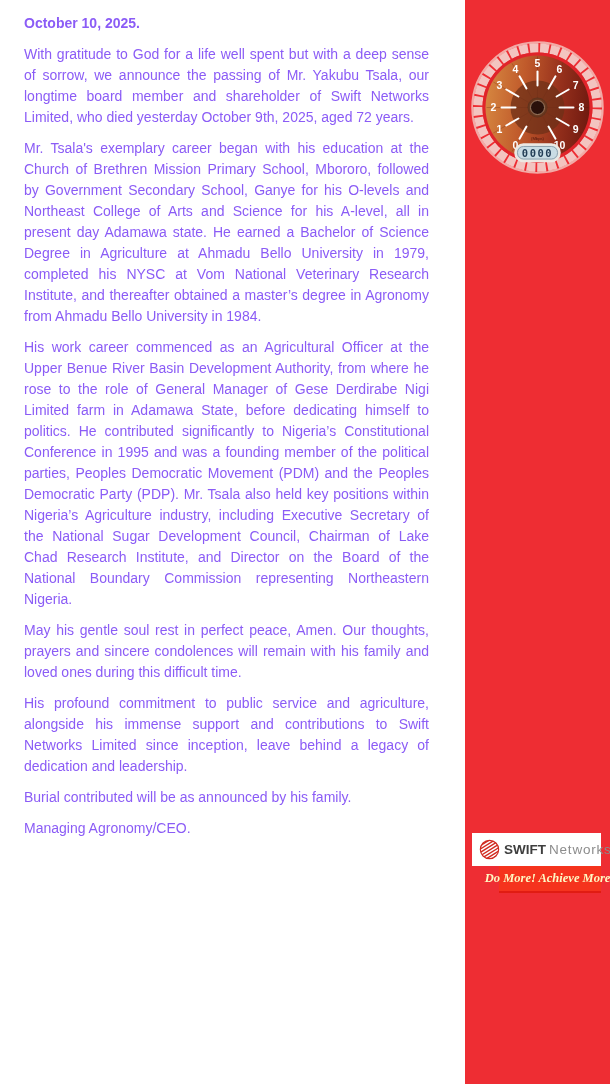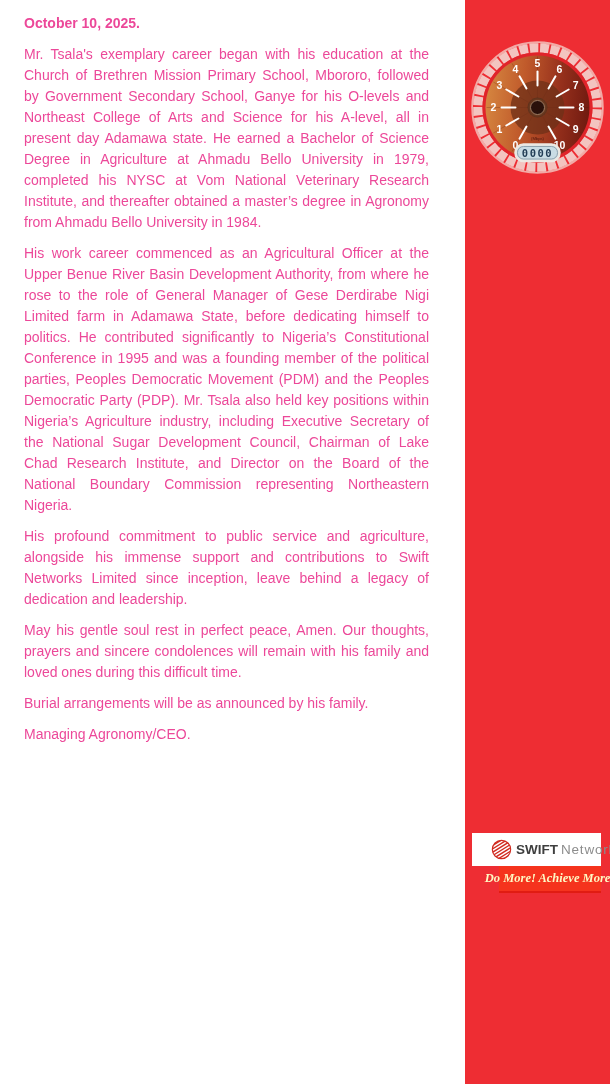--- a/index.html
+++ b/index.html
@@ -5,36 +5,36 @@
   * { margin:0; padding:0; box-sizing:border-box; }
   html,body { background:#ffffff; }
   .page {
     position:relative; width:610px; height:1084px;
     background:#ffffff; overflow:hidden;
     font-family:"Liberation Sans", sans-serif;
   }
   
   .letter {
     position:absolute; left:24px; top:13px; width:405px;
-    color:#ec4899; font-size:14px; line-height:21px;
+    color:#8b5cf6; font-size:14px; line-height:21px;
   }
   .letter p { margin:0 0 10px 0; text-align:justify; }
   .letter p.nojust { text-align:left; }
   .b { font-weight:bold; }
   
   .sidebar {
     position:absolute; left:465px; top:0; width:145px; height:1084px;
     background:#ee2d33;
   }
   .gauge-wrap { position:absolute; left:0; top:35px; width:145px; height:150px; }
   
   .logo-block { position:absolute; left:7px; top:833px; width:129px; }
   .logo-white {
     background:#ffffff; height:33px; display:flex; align-items:center;
-    padding-left:19px;
+    padding-left:7px;
   }
   .logo-icon { width:21px; height:21px; margin-right:4px; flex:0 0 auto; }
   .brand-primary {
     font-weight:bold; font-size:13.5px; color:#3f3f3f; letter-spacing:0;
   }
   .brand-secondary {
     font-size:13.5px; color:#8c8c8c; letter-spacing:0.8px; margin-left:3px;
   }
   .tagline {
     background:#f5331d; height:27px; display:flex; align-items:center; justify-content:center;
@@ -48,25 +48,26 @@
   .odo  { font-family:"DejaVu Sans Mono", monospace; font-weight:bold; font-size:10.5px; fill:#233e57; letter-spacing:1.5px; }
   .unit { font-family:"Liberation Sans", sans-serif; font-size:4.2px; fill:#3f0f0a; opacity:.85; }
 </style>
 </head>
 <body>
 
 <div class="page">
 
   <div class="letter">
     <p class="b nojust">October 10, 2025.</p>
+    <p>With gratitude to God for a life well spent but with a deep sense of sorrow, we announce the passing of Mr. Yakubu Tsala, our longtime board member and shareholder of Swift Networks Limited, who died yesterday October 9th, 2025, aged 72 years.</p>
     <p>Mr. Tsala's exemplary career began with his education at the Church of Brethren Mission Primary School, Mbororo, followed by Government Secondary School, Ganye for his O-levels and Northeast College of Arts and Science for his A-level, all in present day Adamawa state. He earned a Bachelor of Science Degree in Agriculture at Ahmadu Bello University in 1979, completed his NYSC at Vom National Veterinary Research Institute, and thereafter obtained a master’s degree in Agronomy from Ahmadu Bello University in 1984.</p>
     <p>His work career commenced as an Agricultural Officer at the Upper Benue River Basin Development Authority, from where he rose to the role of General Manager of Gese Derdirabe Nigi Limited farm in Adamawa State, before dedicating himself to politics. He contributed significantly to Nigeria’s Constitutional Conference in 1995 and was a founding member of the political parties, Peoples Democratic Movement (PDM) and the Peoples Democratic Party (PDP). Mr. Tsala also held key positions within Nigeria’s Agriculture industry, including Executive Secretary of the National Sugar Development Council, Chairman of Lake Chad Research Institute, and Director on the Board of the National Boundary Commission representing Northeastern Nigeria.</p>
+    <p>May his gentle soul rest in perfect peace, Amen. Our thoughts, prayers and sincere condolences will remain with his family and loved ones during this difficult time.</p>
     <p>His profound commitment to public service and agriculture, alongside his immense support and contributions to Swift Networks Limited since inception, leave behind a legacy of dedication and leadership.</p>
-    <p>May his gentle soul rest in perfect peace, Amen. Our thoughts, prayers and sincere condolences will remain with his family and loved ones during this difficult time.</p>
-    <p class="nojust">Burial arrangements will be as announced by his family.</p>
+    <p class="nojust">Burial contributed will be as announced by his family.</p>
     <p class="nojust">Managing Agronomy/CEO.</p>
   </div>
 
   <div class="sidebar">
 
     <div class="gauge-wrap">
       <svg width="145" height="150" viewBox="0 0 145 150">
         <defs>
           <linearGradient id="dialGrad" x1="0" y1="0.45" x2="1" y2="0.55">
             <stop offset="0%" stop-color="#d5853f"></stop>

